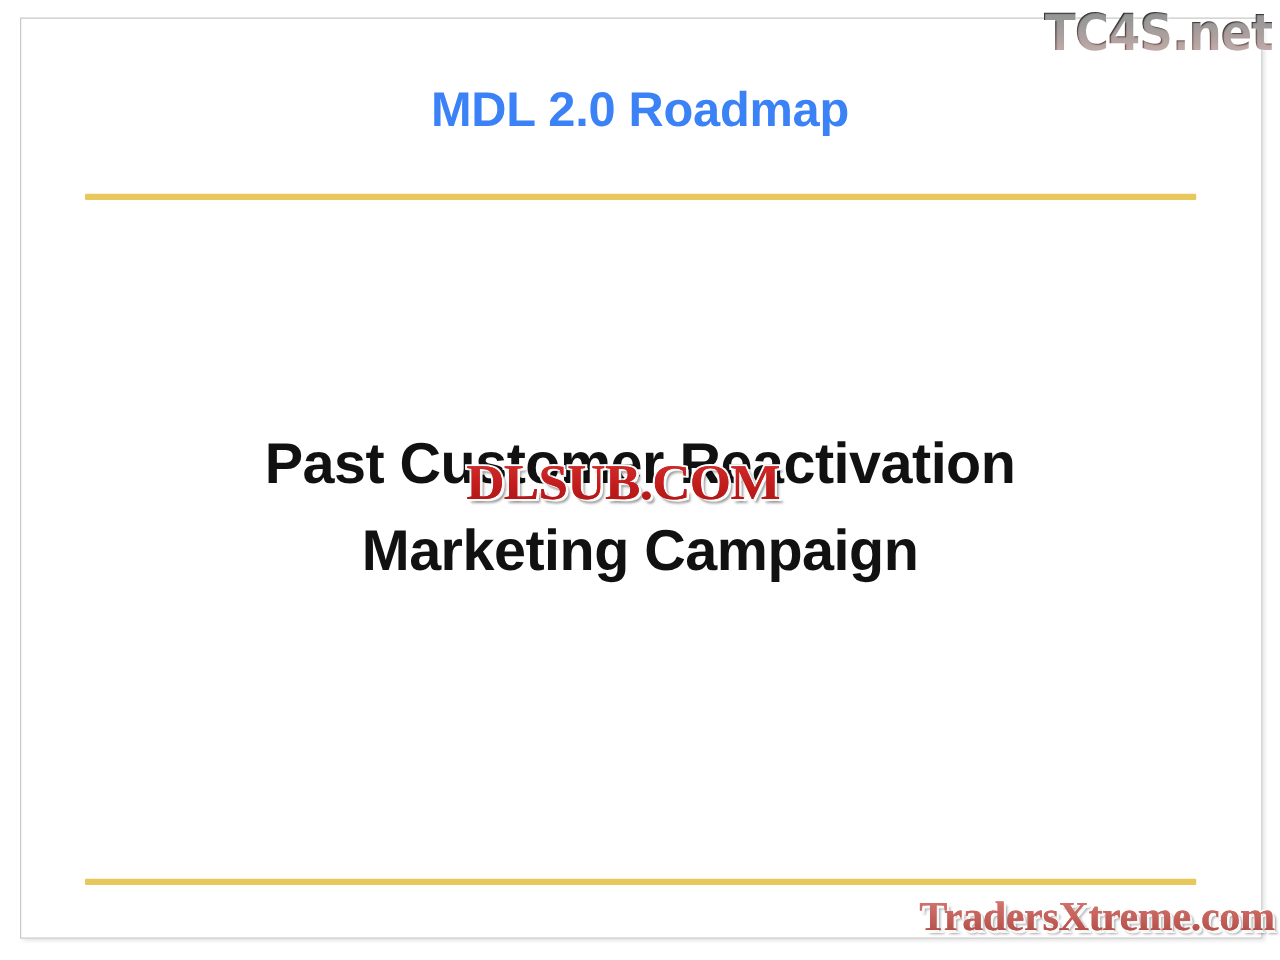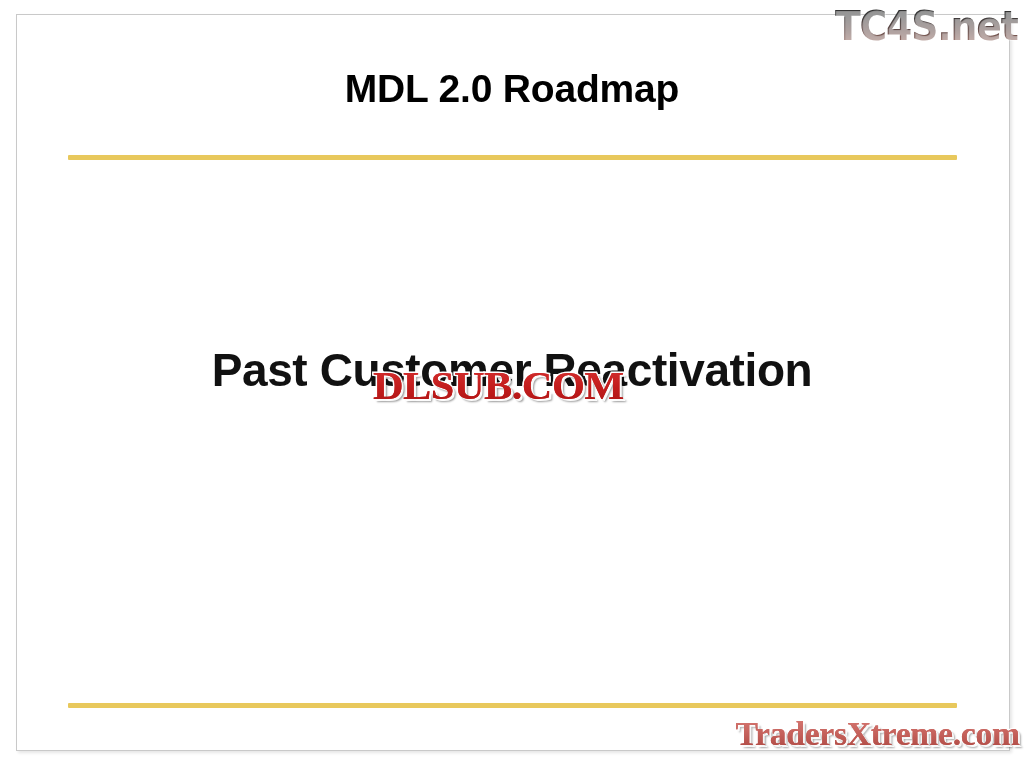--- a/index.html
+++ b/index.html
@@ -33,21 +33,21 @@
   #slide-title {
     position: absolute;
     left: 0;
     top: 68px;
     width: 1024px;
     text-align: center;
     font-family: "Liberation Sans", sans-serif;
     font-weight: bold;
     font-size: 39px;
     letter-spacing: -0.2px;
-    color: #000000;
+    color: #3b82f6;
     line-height: 1.1;
     white-space: nowrap;
   }
 
   
   .gold-rule {
     position: absolute;
     left: 68px;
     width: 889px;
     height: 5px;
@@ -169,20 +169,21 @@
 
 <div id="slide-frame"></div>
 
 <div id="slide-title">MDL 2.0 Roadmap</div>
 
 <div id="rule-top" class="gold-rule"></div>
 <div id="rule-bottom" class="gold-rule"></div>
 
 <div id="body-block">
   <span class="body-line">Past Customer Reactivation</span>
+  <span class="body-line">Marketing Campaign</span>
 </div>
 
 <div id="watermark-dlsub">DLSUB.COM<span class="wm-fill">DLSUB.COM</span>
 </div>
 
 <div id="logo-tc4s">TC4S.net</div>
 
 <div id="logo-tradersxtreme">TradersXtreme.com<span class="tx-fill">TradersXtreme.com</span>
 </div>
 

